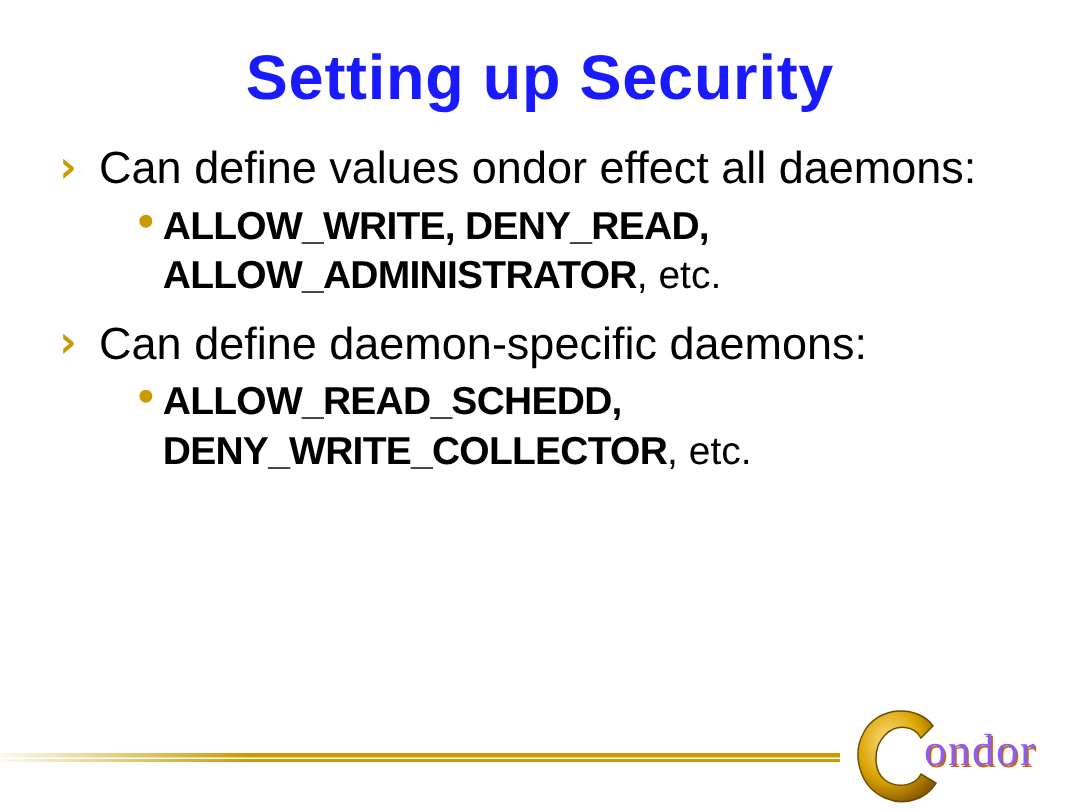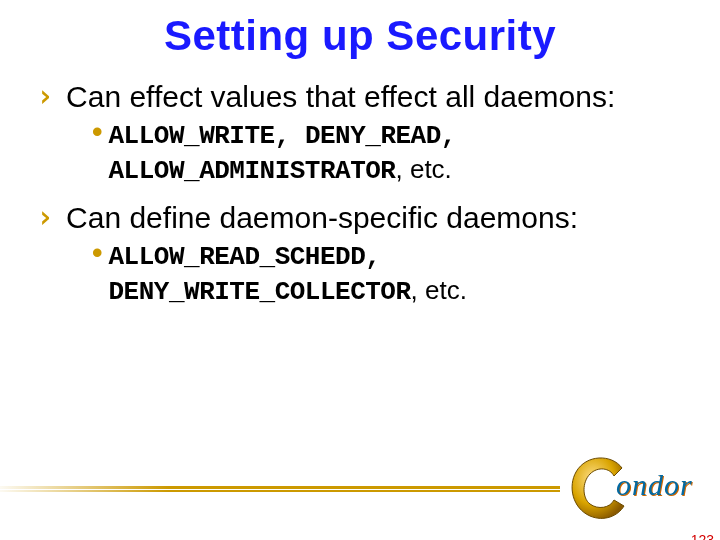--- a/index.html
+++ b/index.html
@@ -17,21 +17,21 @@
     position: relative;
     width: 720px;
     height: 540px;
     box-sizing: border-box;
   }
   .title {
     text-align: center;
     color: #1a1aff;
     font-weight: bold;
     font-size: 42px;
-    margin-top: 12px;
+    margin-top: 28px;
     margin-bottom: 18px;
     letter-spacing: 0.5px;
   }
   .content {
     padding: 0 36px 0 36px;
   }
   .bullet-l1 {
     display: flex;
     align-items: flex-start;
     font-size: 30px;
@@ -64,21 +64,21 @@
     font-weight: bold;
     font-size: 30px;
     margin-right: 6px;
     line-height: 0.9;
     flex: 0 0 auto;
   }
   .bullet-l2 .text {
     flex: 1 1 auto;
   }
   .mono {
-    font-family: Liberation Mono, monospace;
+    font-family: Liberation Sans, sans-serif;
     font-weight: bold;
     letter-spacing: -0.5px;
   }
   .footer-line {
     position: absolute;
     left: 0;
     bottom: 58px;
     width: 560px;
     height: 8px;
   }
@@ -107,43 +107,42 @@
     bottom: 24px;
     width: 150px;
     height: 80px;
   }
   .logo .wordrest {
     position: absolute;
     left: 56px;
     top: 20px;
     font-family: Georgia, "Times New Roman", serif;
     font-size: 30px;
-    font-style: italic;
-    color: #0369a1;
+    color: #8b5cf6;
     text-shadow: 1px 1px 0 #cc6600;
     letter-spacing: 1px;
   }
   .logo svg {
     position: absolute;
     left: 0;
     top: 0;
   }
 </style>
 </head>
 <body>
 
 <div class="slide">
 
   <div class="title">Setting up Security</div>
 
   <div class="content">
 
     <div class="bullet-l1">
       <span class="marker">›</span>
-      <span class="text">Can effect values that effect all daemons:</span>
+      <span class="text">Can define values ondor effect all daemons:</span>
     </div>
     <div class="bullet-l2">
       <span class="marker">•</span>
       <span class="text">
         <span class="mono">ALLOW_WRITE</span><span class="mono">, </span><span class="mono">DENY_READ</span><span class="mono">, </span><span class="mono">ALLOW_ADMINISTRATOR</span><span>, etc.</span>
       </span>
     </div>
 
     <div class="bullet-l1">
       <span class="marker">›</span>

